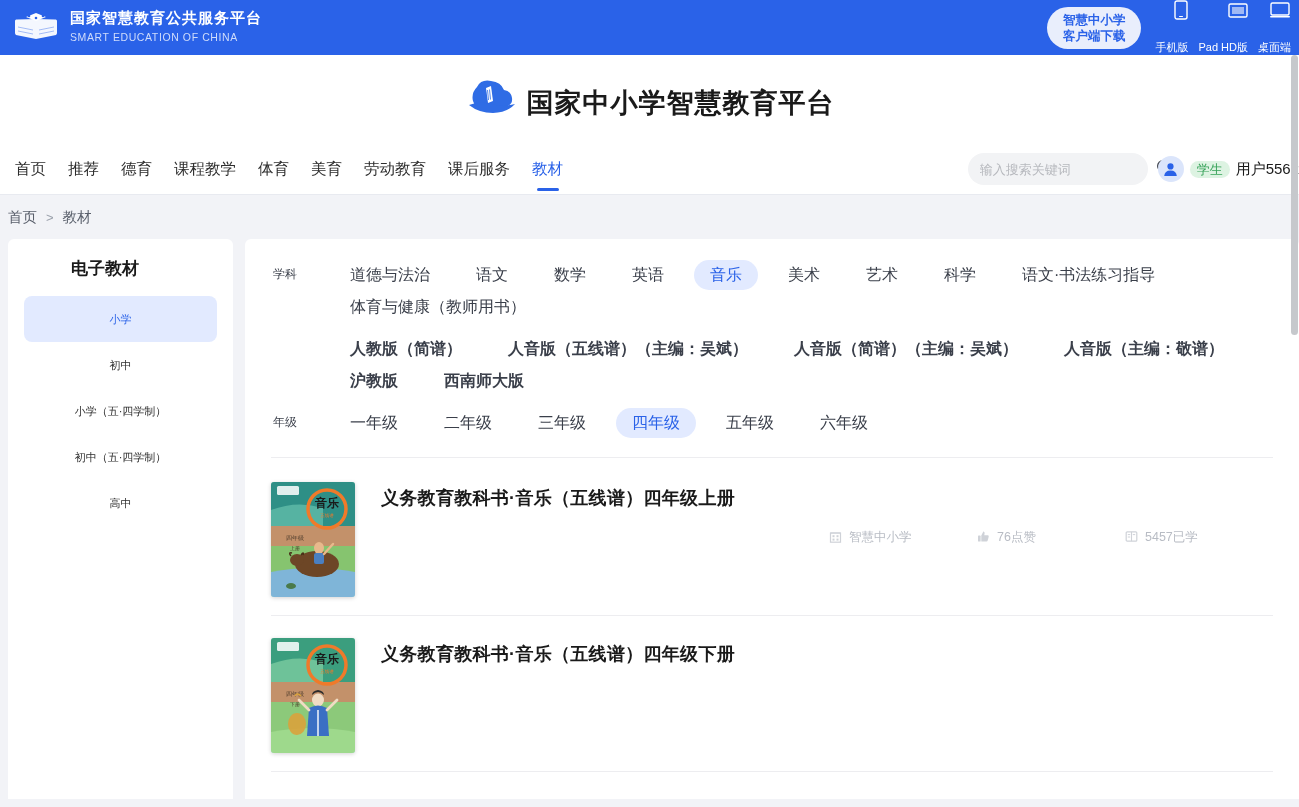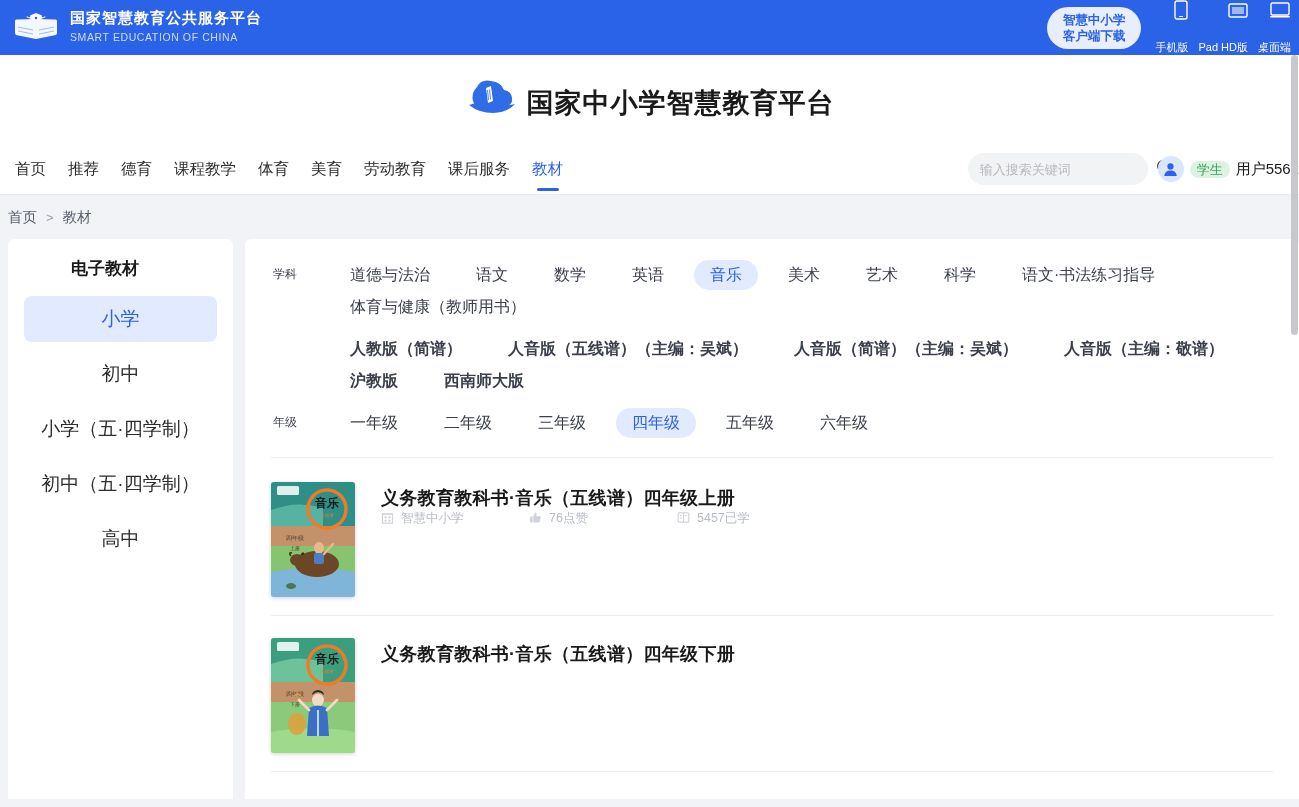--- a/index.html
+++ b/index.html
@@ -216,24 +216,23 @@
     margin-bottom: 16px;
     padding-left: 4px;
     margin-left: 43px;
   }
   .side-item {
     height: 46px;
     border-radius: 8px;
     display: flex;
     align-items: center;
     justify-content: center;
-    font-size: 19px;
+    font-size: 11px;
     color: #2d2d2d;
     cursor: pointer;
-    margin-bottom: 9px;
   }
   .side-item.active {
     background: #e2eaff;
     color: #2a62e8;
   }
 
   .main {
     flex: 1;
     background: #ffffff;
     border-radius: 6px 6px 0 0;
@@ -300,21 +299,22 @@
     border-radius: 3px;
     flex-shrink: 0;
     overflow: hidden;
     box-shadow: 0 1px 4px rgba(0,0,0,0.18);
     position: relative;
     background: #9ed4c6;
   }
   .book-info {
     flex: 1;
     display: flex;
-    flex-direction: column;
+    flex-direction: row;
+    justify-content: space-between;
     padding: 4px 0 8px 0;
   }
   .book-title {
     font-size: 18px;
     font-weight: bold;
     color: #1a1a1a;
     letter-spacing: 0.3px;
   }
   .book-stats {
     display: flex;

